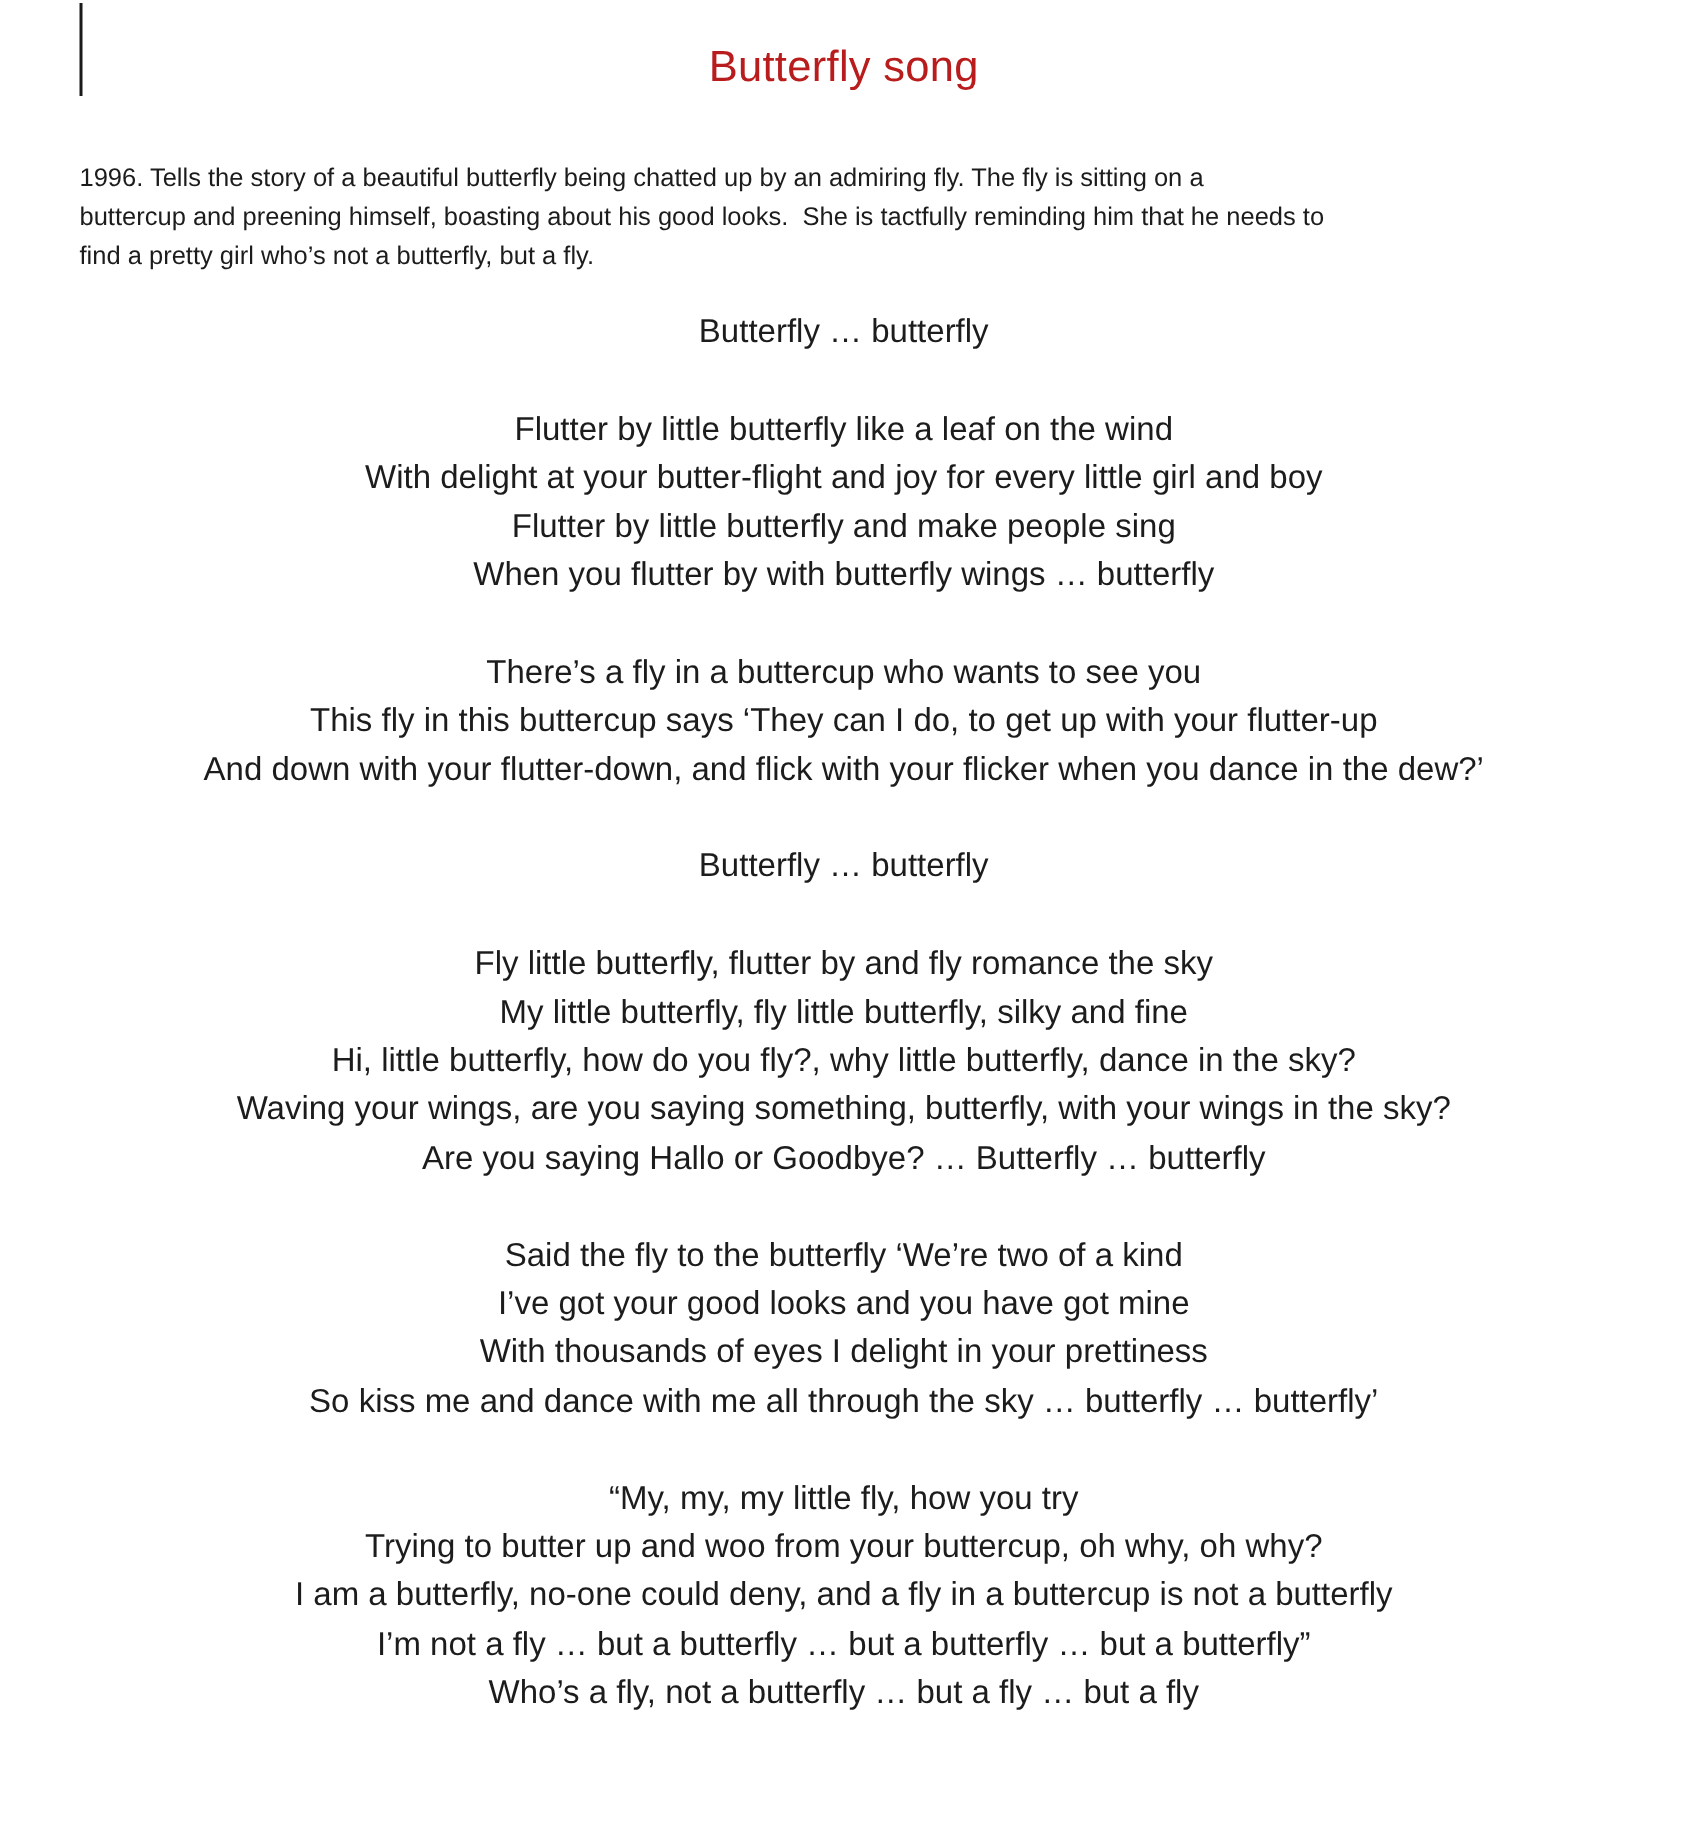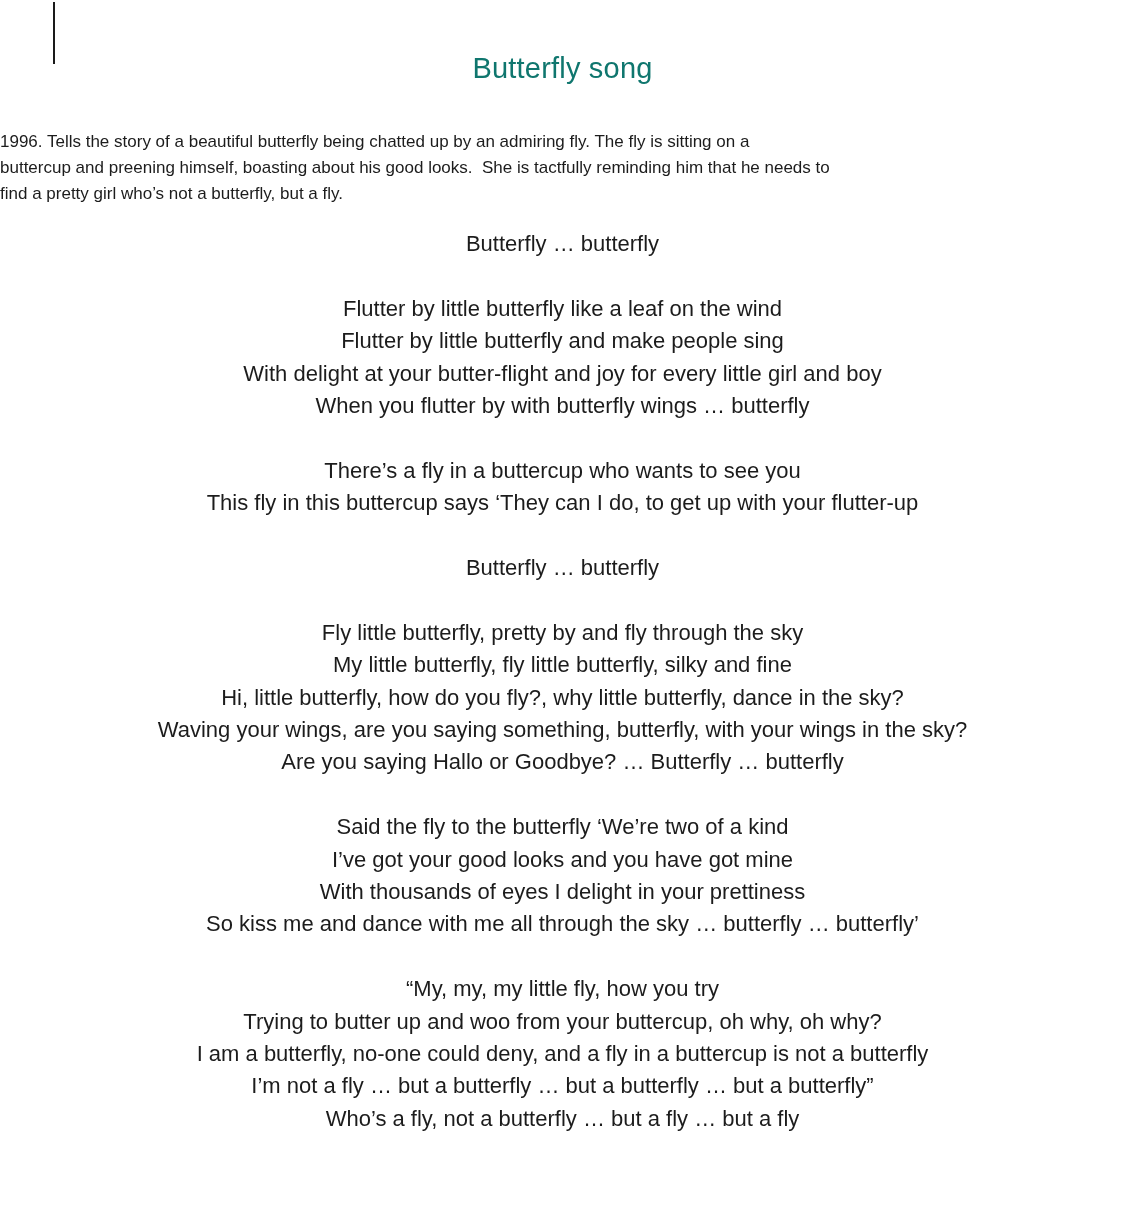--- a/index.html
+++ b/index.html
@@ -27,20 +27,21 @@
     margin: 0;
     padding-top: 26px;
     text-align: center;
     font-size: 29px;
     font-weight: 400;
     line-height: 38px;
     letter-spacing: 0.2px;
   }
   .intro {
     margin-top: 42px;
+    margin-left: 53px;
     font-size: 17px;
     line-height: 26px;
   }
   .intro .line {
     white-space: pre-wrap;
   }
   .song {
     margin-top: 21px;
     text-align: center;
     font-size: 22px;
@@ -54,47 +55,48 @@
   }
   .stanza .line {
     white-space: pre-wrap;
   }
 </style>
 </head>
 <body style="color: rgb(28, 28, 28); background: rgb(255, 255, 255);">
 
 <div class="caret"></div>
 
-<h1 class="doc-title" style="color: #0f766e; margin-top: 23px;">Butterfly song</h1>
+<h1 class="doc-title" style="color: #b91c1c;">Butterfly song</h1>
 
 <div class="intro">
     <div class="line">1996. Tells the story of a beautiful butterfly being chatted up by an admiring fly. The fly is sitting on a</div>
     <div class="line">buttercup and preening himself, boasting about his good looks.  She is tactfully reminding him that he needs to</div>
     <div class="line">find a pretty girl who’s not a butterfly, but a fly.</div>
   </div>
 
 <div class="song">
   <div class="stanza">
       <div class="line">Butterfly … butterfly</div>
     </div>
   <div class="stanza">
       <div class="line">Flutter by little butterfly like a leaf on the wind</div>
+      <div class="line">With delight at your butter-flight and joy for every little girl and boy</div>
       <div class="line">Flutter by little butterfly and make people sing</div>
-      <div class="line">With delight at your butter-flight and joy for every little girl and boy</div>
       <div class="line">When you flutter by with butterfly wings … butterfly</div>
     </div>
   <div class="stanza">
       <div class="line">There’s a fly in a buttercup who wants to see you</div>
       <div class="line">This fly in this buttercup says ‘They can I do, to get up with your flutter-up</div>
+      <div class="line">And down with your flutter-down, and flick with your flicker when you dance in the dew?’</div>
     </div>
   <div class="stanza">
       <div class="line">Butterfly … butterfly</div>
     </div>
   <div class="stanza">
-      <div class="line">Fly little butterfly, pretty by and fly through the sky</div>
+      <div class="line">Fly little butterfly, flutter by and fly romance the sky</div>
       <div class="line">My little butterfly, fly little butterfly, silky and fine</div>
       <div class="line">Hi, little butterfly, how do you fly?, why little butterfly, dance in the sky?</div>
       <div class="line">Waving your wings, are you saying something, butterfly, with your wings in the sky?</div>
       <div class="line">Are you saying Hallo or Goodbye? … Butterfly … butterfly</div>
     </div>
   <div class="stanza">
       <div class="line">Said the fly to the butterfly ‘We’re two of a kind</div>
       <div class="line">I’ve got your good looks and you have got mine</div>
       <div class="line">With thousands of eyes I delight in your prettiness</div>
       <div class="line">So kiss me and dance with me all through the sky … butterfly … butterfly’</div>

